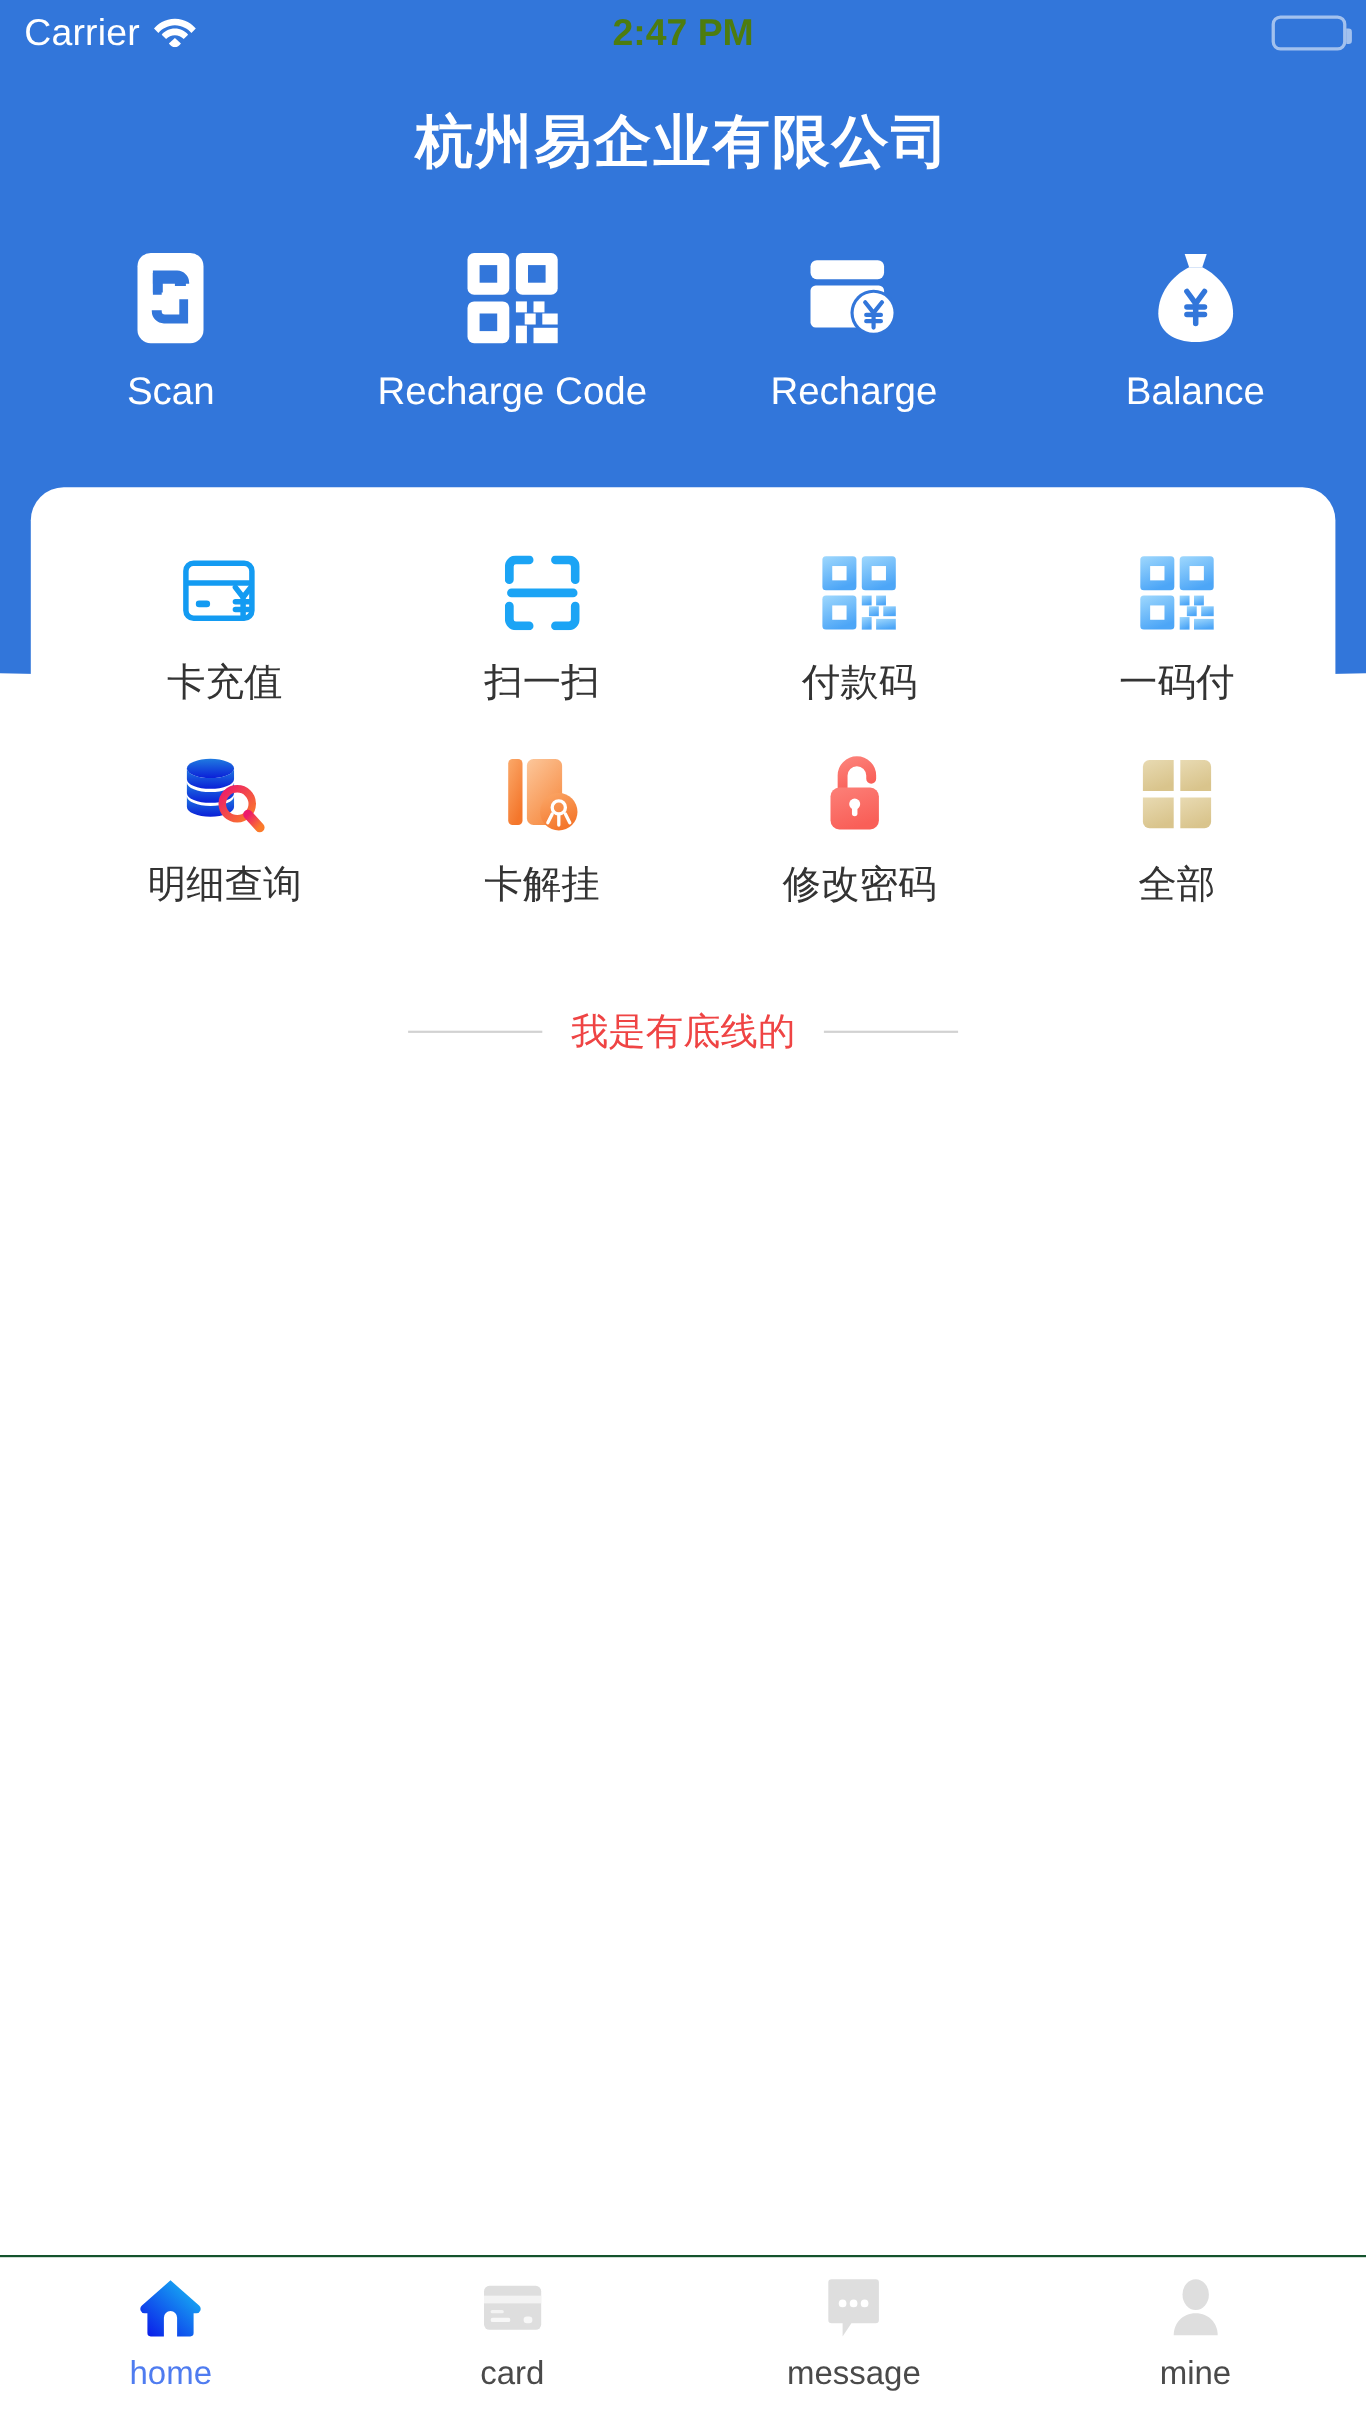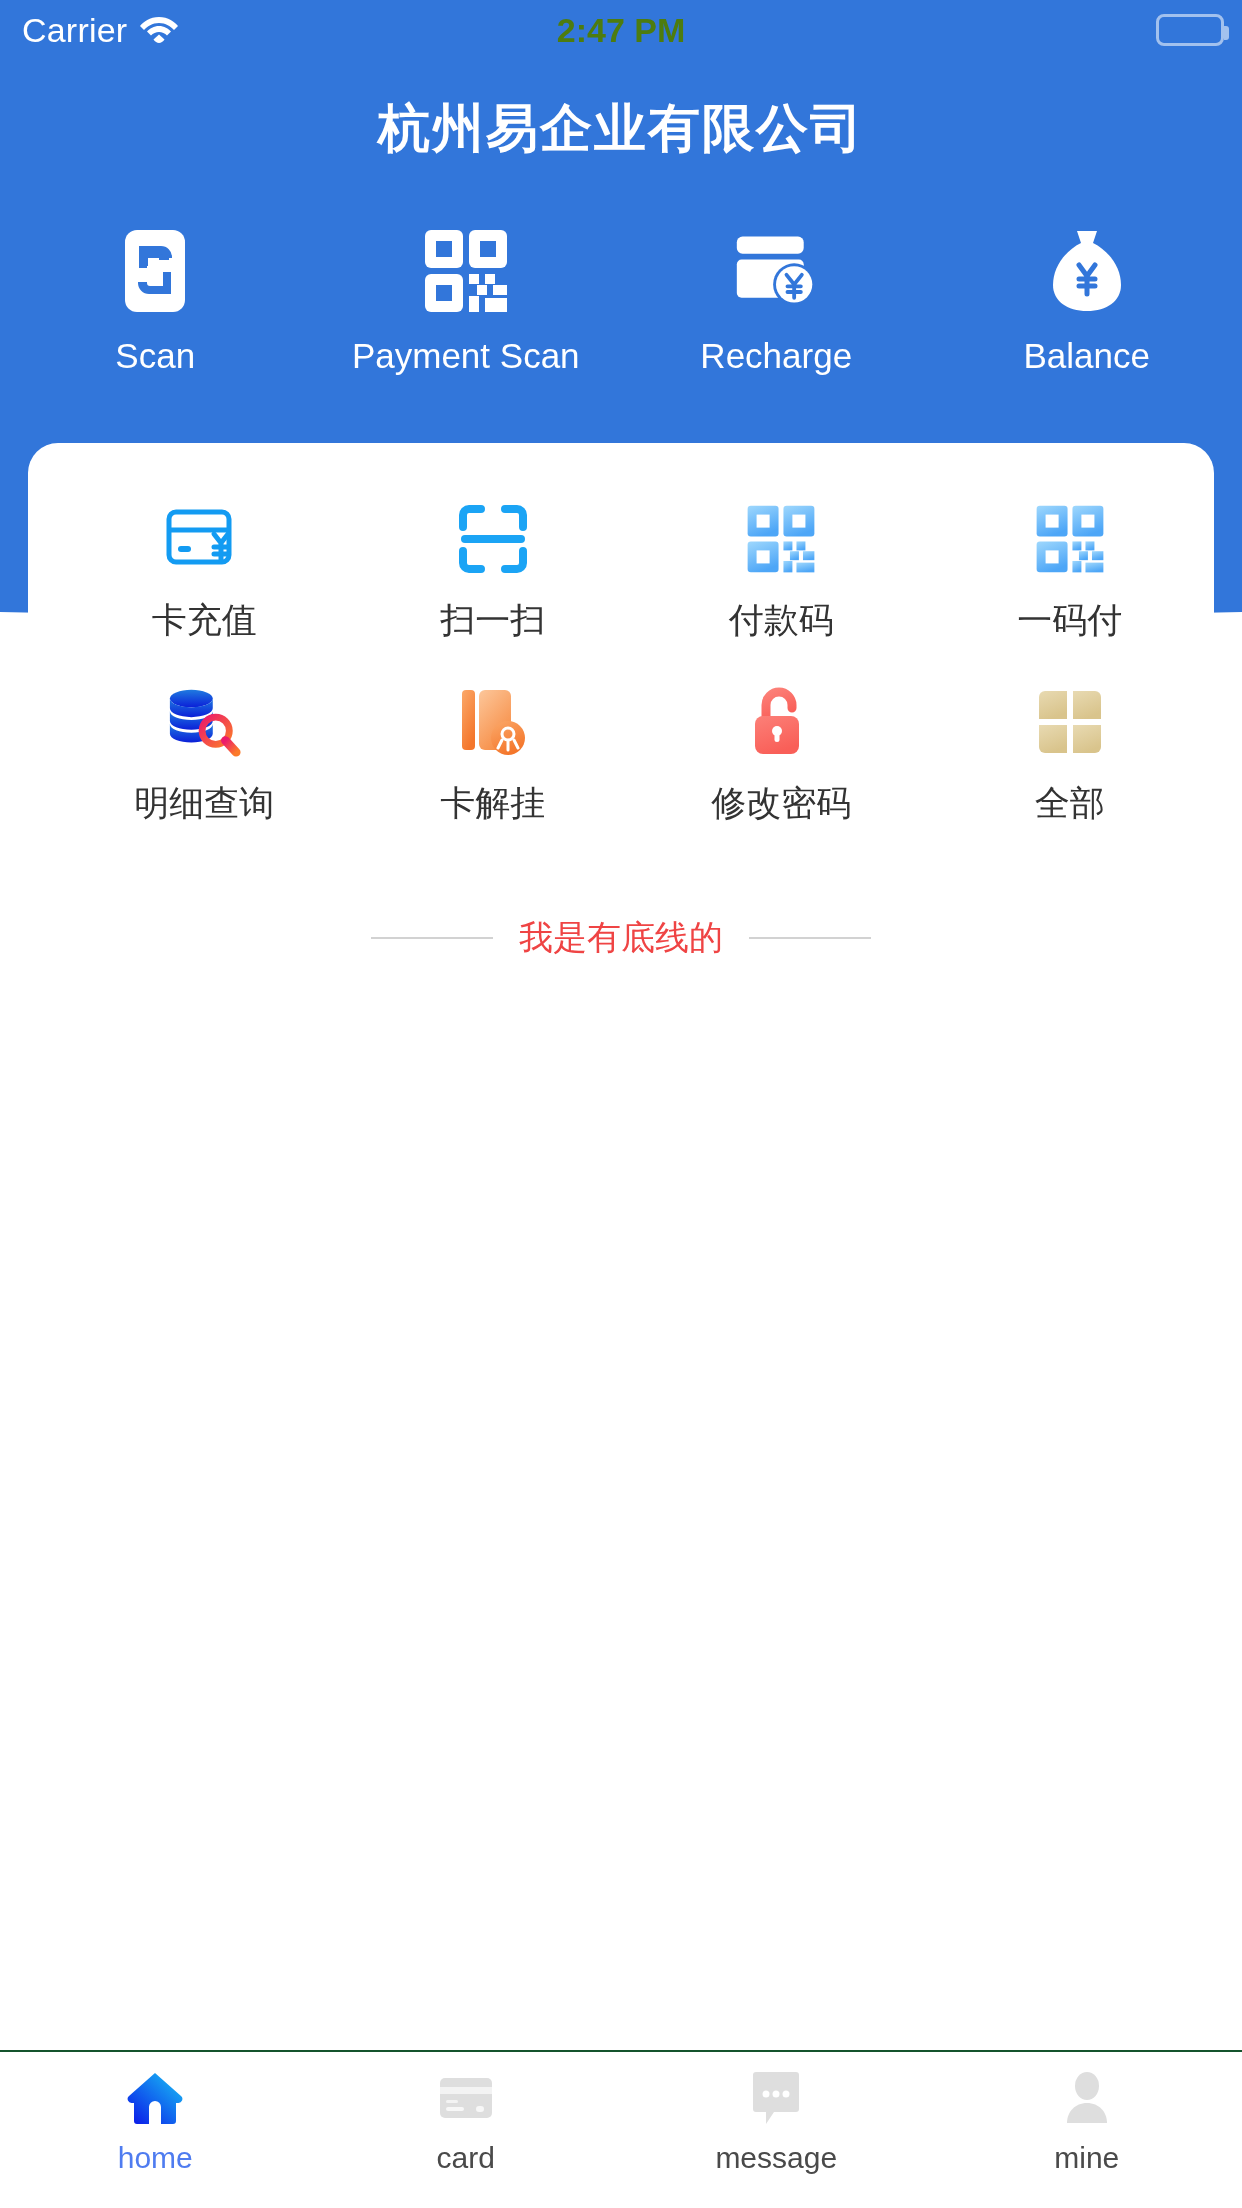--- a/index.html
+++ b/index.html
@@ -279,21 +279,21 @@
           <rect x="2" y="46" width="38" height="38" rx="6" fill="#ffffff"></rect>
           <rect x="13" y="57" width="16" height="16" fill="#3276da"></rect>
           <rect x="46" y="46" width="10" height="10" fill="#ffffff"></rect>
           <rect x="62" y="46" width="10" height="10" fill="#ffffff"></rect>
           <rect x="54" y="57" width="10" height="10" fill="#ffffff"></rect>
           <rect x="70" y="57" width="14" height="10" fill="#ffffff"></rect>
           <rect x="46" y="68" width="10" height="16" fill="#ffffff"></rect>
           <rect x="62" y="70" width="22" height="14" fill="#ffffff"></rect>
         </svg>
       </span>
-      <span class="top-action-label">Payment Scan</span>
+      <span class="top-action-label">Recharge Code</span>
     </div>
 
     <div class="top-action">
       <span class="top-action-icon">
         <svg width="90" height="80" viewBox="0 0 90 80">
           <rect x="4" y="4" width="70" height="18" rx="6" fill="#ffffff"></rect>
           <rect x="4" y="28" width="70" height="40" rx="5" fill="#ffffff"></rect>
           <circle cx="64" cy="54" r="22" fill="#3276da"></circle>
           <circle cx="64" cy="54" r="19" fill="#ffffff"></circle>
           <path d="M56 44 l8 10 l8 -10 M64 54 v14 M57 56 h14 M57 62 h14" stroke="#3276da" stroke-width="4" fill="none" stroke-linecap="round"></path>

